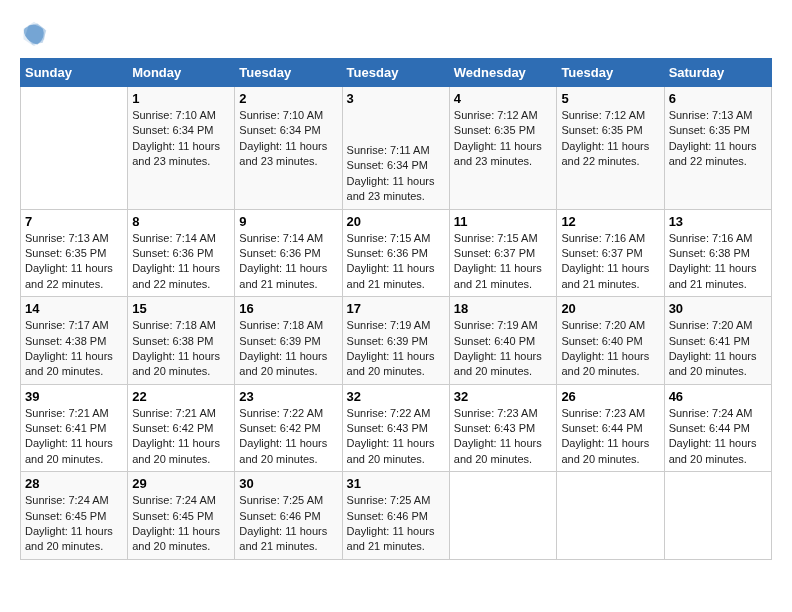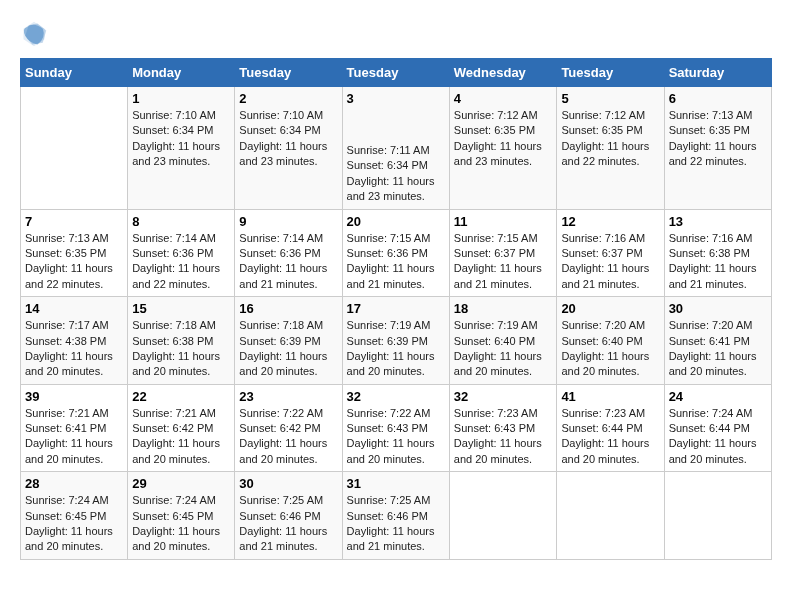--- a/index.html
+++ b/index.html
@@ -292,28 +292,28 @@
 and 20 minutes.</div>
         </td>
         <td>
           <span class="day-num">32</span>
           <div class="day-info" style="white-space: pre-line;">Sunrise: 7:23 AM
 Sunset: 6:43 PM
 Daylight: 11 hours
 and 20 minutes.</div>
         </td>
         <td>
-          <span class="day-num">41</span>
+          <span class="day-num">26</span>
           <div class="day-info" style="white-space: pre-line;">Sunrise: 7:23 AM
 Sunset: 6:44 PM
 Daylight: 11 hours
 and 20 minutes.</div>
         </td>
         <td>
-          <span class="day-num">24</span>
+          <span class="day-num">46</span>
           <div class="day-info" style="white-space: pre-line;">Sunrise: 7:24 AM
 Sunset: 6:44 PM
 Daylight: 11 hours
 and 20 minutes.</div>
         </td>
       </tr>
       <tr>
         <td>
           <span class="day-num">28</span>
           <div class="day-info" style="white-space: pre-line;">Sunrise: 7:24 AM

